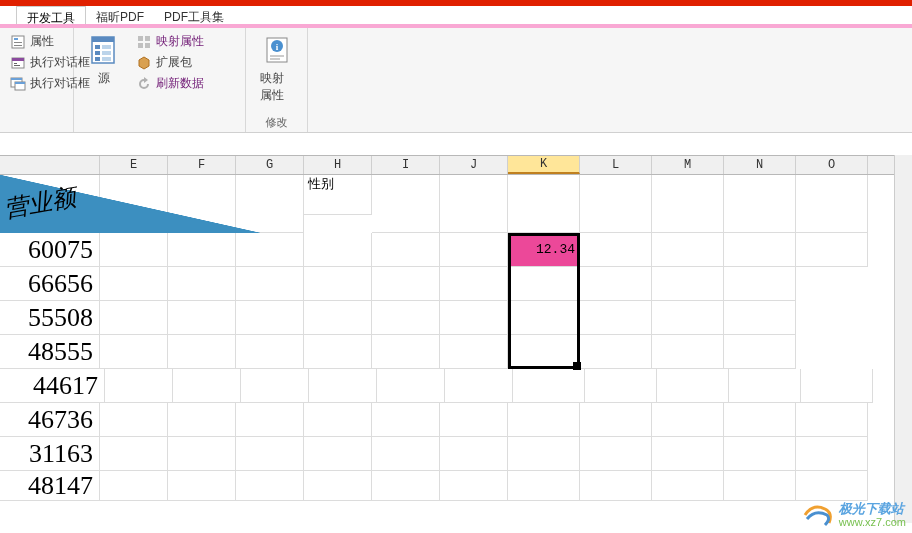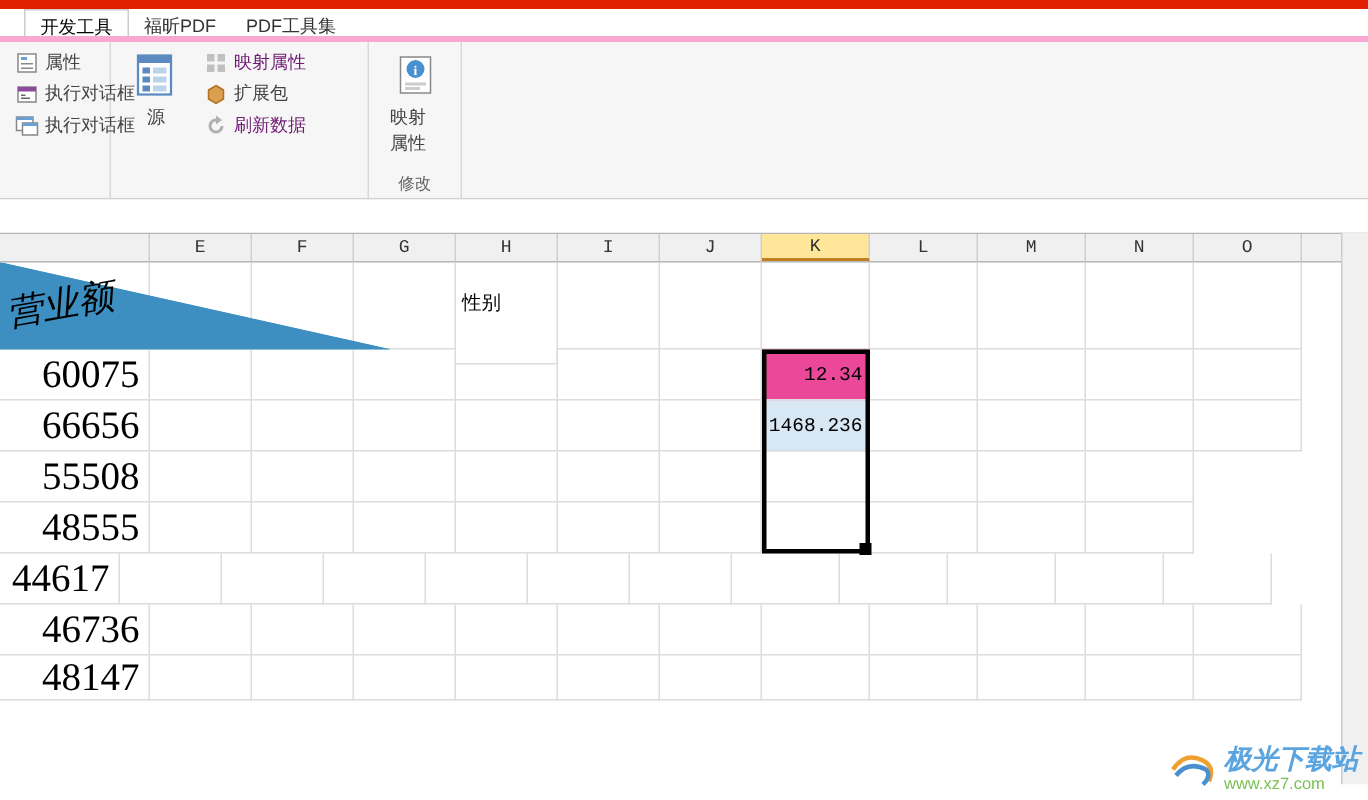--- a/index.html
+++ b/index.html
@@ -202,21 +202,21 @@
   }
   .wm-logo {
     width: 34px; height: 28px;
   }
   .wm-text {
     display: flex;
     flex-direction: column;
     line-height: 1.1;
   }
   .wm-main {
-    font-size: 18px;
+    font-size: 13px;
     color: #5aa4e0;
     font-weight: bold;
     font-style: italic;
   }
   .wm-url {
     font-size: 11px;
     color: #78c050;
   }
   .right-edge {
     position: absolute;
@@ -369,21 +369,21 @@
   <div class="grid">
 
     <div class="row tall-cell">
       <div class="cell diag-cell" style="width:100px;height:58px">
         <div class="diag-bg"></div>
         <div class="diag-text">营业额</div>
       </div>
       <div class="cell" style="width:68px;height:58px"></div>
       <div class="cell" style="width:68px;height:58px"></div>
       <div class="cell" style="width:68px;height:58px"></div>
-      <div class="cell" style="width:68px;height:68px;justify-content:flex-start;padding-left:4px;align-items:flex-start;padding-top:18px">性别</div>
+      <div class="cell" style="width:68px;height:40px;justify-content:flex-start;padding-left:4px;align-items:flex-start;padding-top:0">性别</div>
       <div class="cell" style="width:68px;height:58px"></div>
       <div class="cell" style="width:68px;height:58px"></div>
       <div class="cell" style="width:72px;height:58px"></div>
       <div class="cell" style="width:72px;height:58px"></div>
       <div class="cell" style="width:72px;height:58px"></div>
       <div class="cell" style="width:72px;height:58px"></div>
       <div class="cell" style="width:72px;height:58px"></div>
     </div>
 
     <div class="row">
@@ -401,21 +401,20 @@
       <div class="cell" style="width:72px"></div>
     </div>
     <div class="row">
       <div class="cell big-num" style="width:100px">66656</div>
       <div class="cell" style="width:68px"></div>
       <div class="cell" style="width:68px"></div>
       <div class="cell" style="width:68px"></div>
       <div class="cell" style="width:68px"></div>
       <div class="cell" style="width:68px"></div>
       <div class="cell" style="width:68px"></div>
-      <div class="cell k-cell" style="width:72px">1468.236</div>
       <div class="cell" style="width:72px"></div>
       <div class="cell" style="width:72px"></div>
       <div class="cell" style="width:72px"></div>
       <div class="cell" style="width:72px"></div>
     </div>
     <div class="row">
       <div class="cell big-num" style="width:100px">55508</div>
       <div class="cell" style="width:68px"></div>
       <div class="cell" style="width:68px"></div>
       <div class="cell" style="width:68px"></div>
@@ -434,35 +433,49 @@
       <div class="cell" style="width:68px"></div>
       <div class="cell" style="width:68px"></div>
       <div class="cell" style="width:68px"></div>
       <div class="cell" style="width:68px"></div>
       <div class="cell" style="width:72px"></div>
       <div class="cell" style="width:72px"></div>
       <div class="cell" style="width:72px"></div>
       <div class="cell" style="width:72px"></div>
     </div>
     <div class="row">
-      <div class="cell big-num" style="width:80px">44617</div>
+      <div class="cell big-num" style="width:105px">44617</div>
       <div class="cell" style="width:68px"></div>
       <div class="cell" style="width:68px"></div>
       <div class="cell" style="width:68px"></div>
       <div class="cell" style="width:68px"></div>
       <div class="cell" style="width:68px"></div>
       <div class="cell" style="width:68px"></div>
       <div class="cell" style="width:72px"></div>
       <div class="cell" style="width:72px"></div>
       <div class="cell" style="width:72px"></div>
       <div class="cell" style="width:72px"></div>
       <div class="cell" style="width:72px"></div>
     </div>
     <div class="row">
       <div class="cell big-num" style="width:100px">46736</div>
+      <div class="cell" style="width:68px"></div>
+      <div class="cell" style="width:68px"></div>
+      <div class="cell" style="width:68px"></div>
+      <div class="cell" style="width:68px"></div>
+      <div class="cell" style="width:68px"></div>
+      <div class="cell" style="width:68px"></div>
+      <div class="cell" style="width:72px"></div>
+      <div class="cell" style="width:72px"></div>
+      <div class="cell" style="width:72px"></div>
+      <div class="cell" style="width:72px"></div>
+      <div class="cell" style="width:72px"></div>
+    </div>
+    <div class="row">
+      <div class="cell big-num" style="width:100px">31163</div>
       <div class="cell" style="width:68px"></div>
       <div class="cell" style="width:68px"></div>
       <div class="cell" style="width:68px"></div>
       <div class="cell" style="width:68px"></div>
       <div class="cell" style="width:68px"></div>
       <div class="cell" style="width:68px"></div>
       <div class="cell" style="width:72px"></div>
       <div class="cell" style="width:72px"></div>
       <div class="cell" style="width:72px"></div>
       <div class="cell" style="width:72px"></div>

